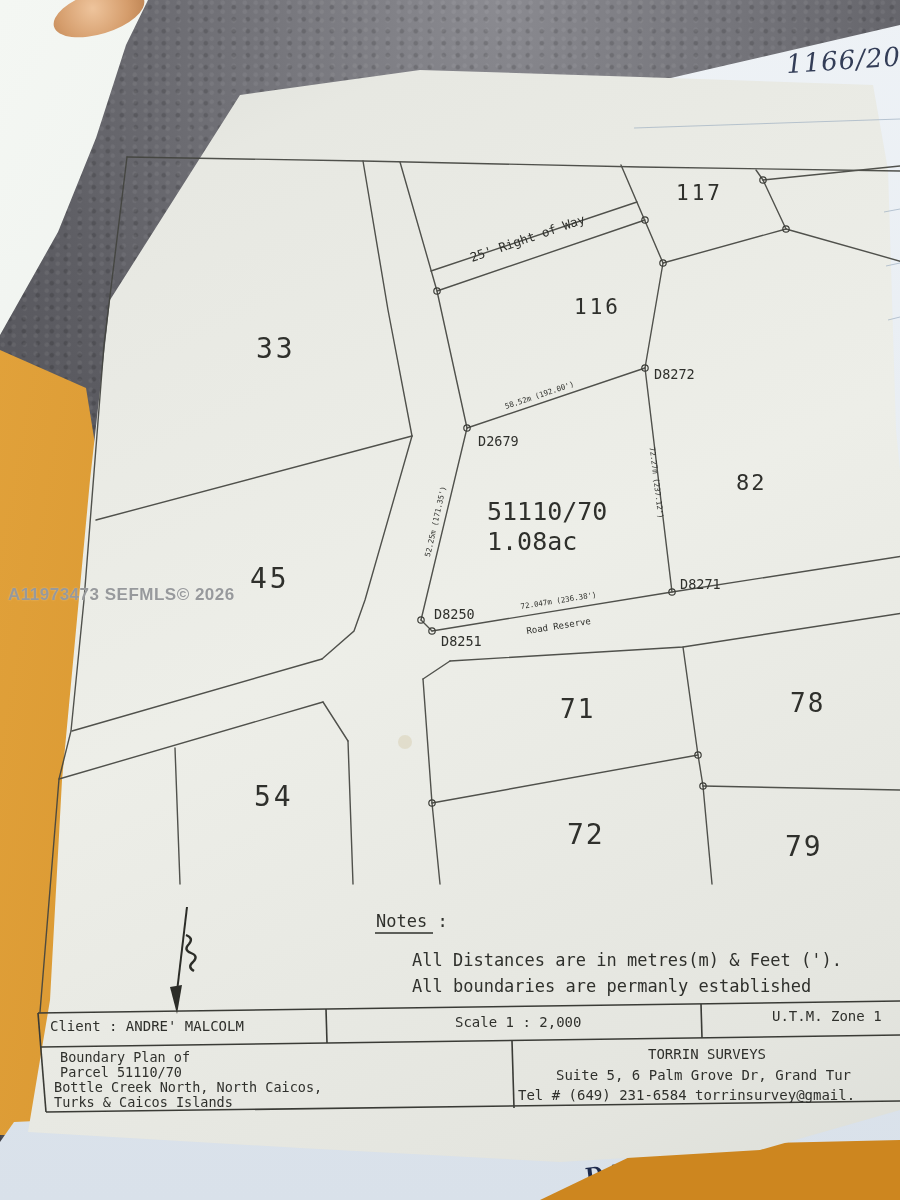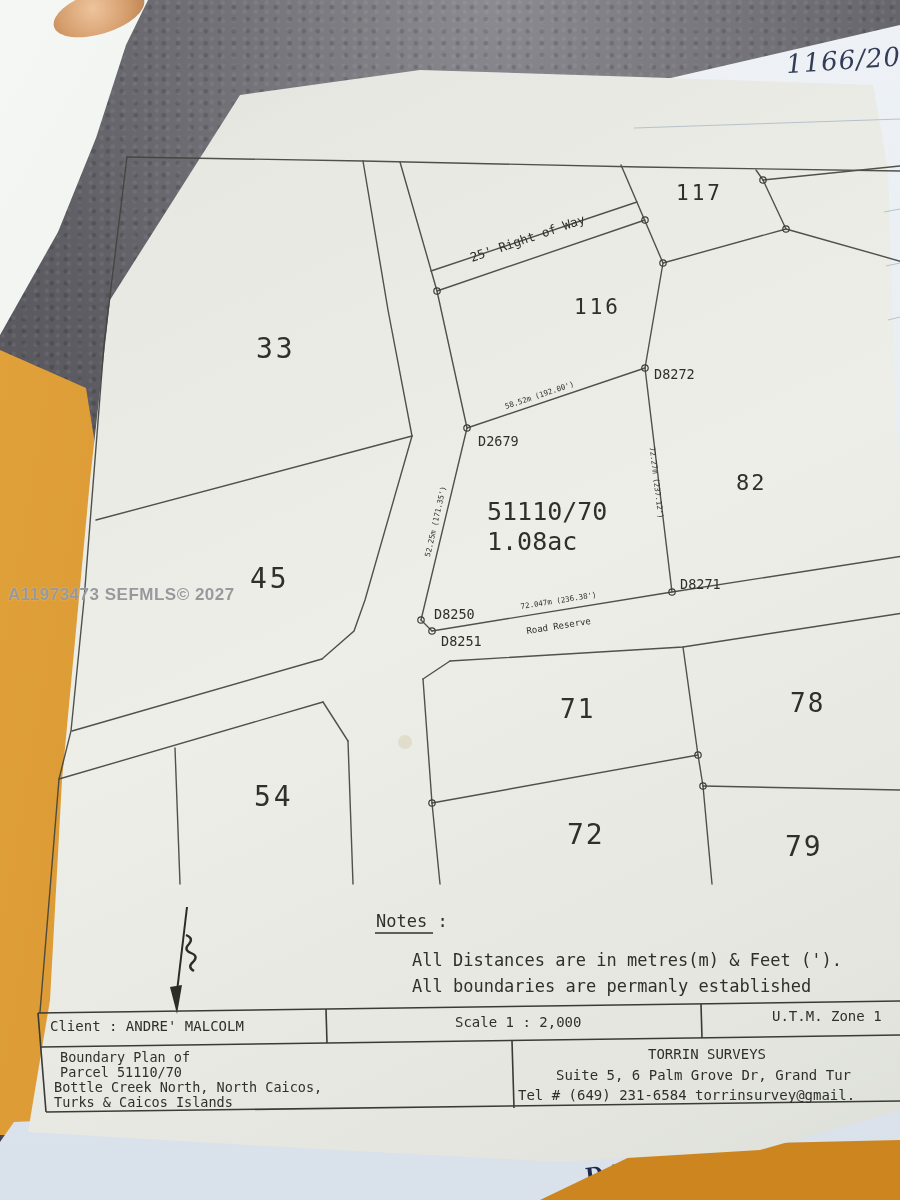--- a/index.html
+++ b/index.html
@@ -203,15 +203,15 @@
 
     <text x="648" y="1059" font-size="14">TORRIN SURVEYS</text>
     <text x="556" y="1080" font-size="14">Suite 5, 6 Palm Grove Dr,   Grand Tur</text>
     <text x="518" y="1100" font-size="14">Tel # (649) 231-6584  torrinsurvey@gmail.</text>
   </svg>
 
   <div class="layer paper-white"></div>
   <div class="thumb-corner"></div>
   <div class="fingertip"></div>
 
-  <div class="watermark">A11973473  SEFMLS© 2027</div>
+  <div class="watermark">A11973473  SEFMLS© 2026</div>
 
 </div>
 
 </body></html>

